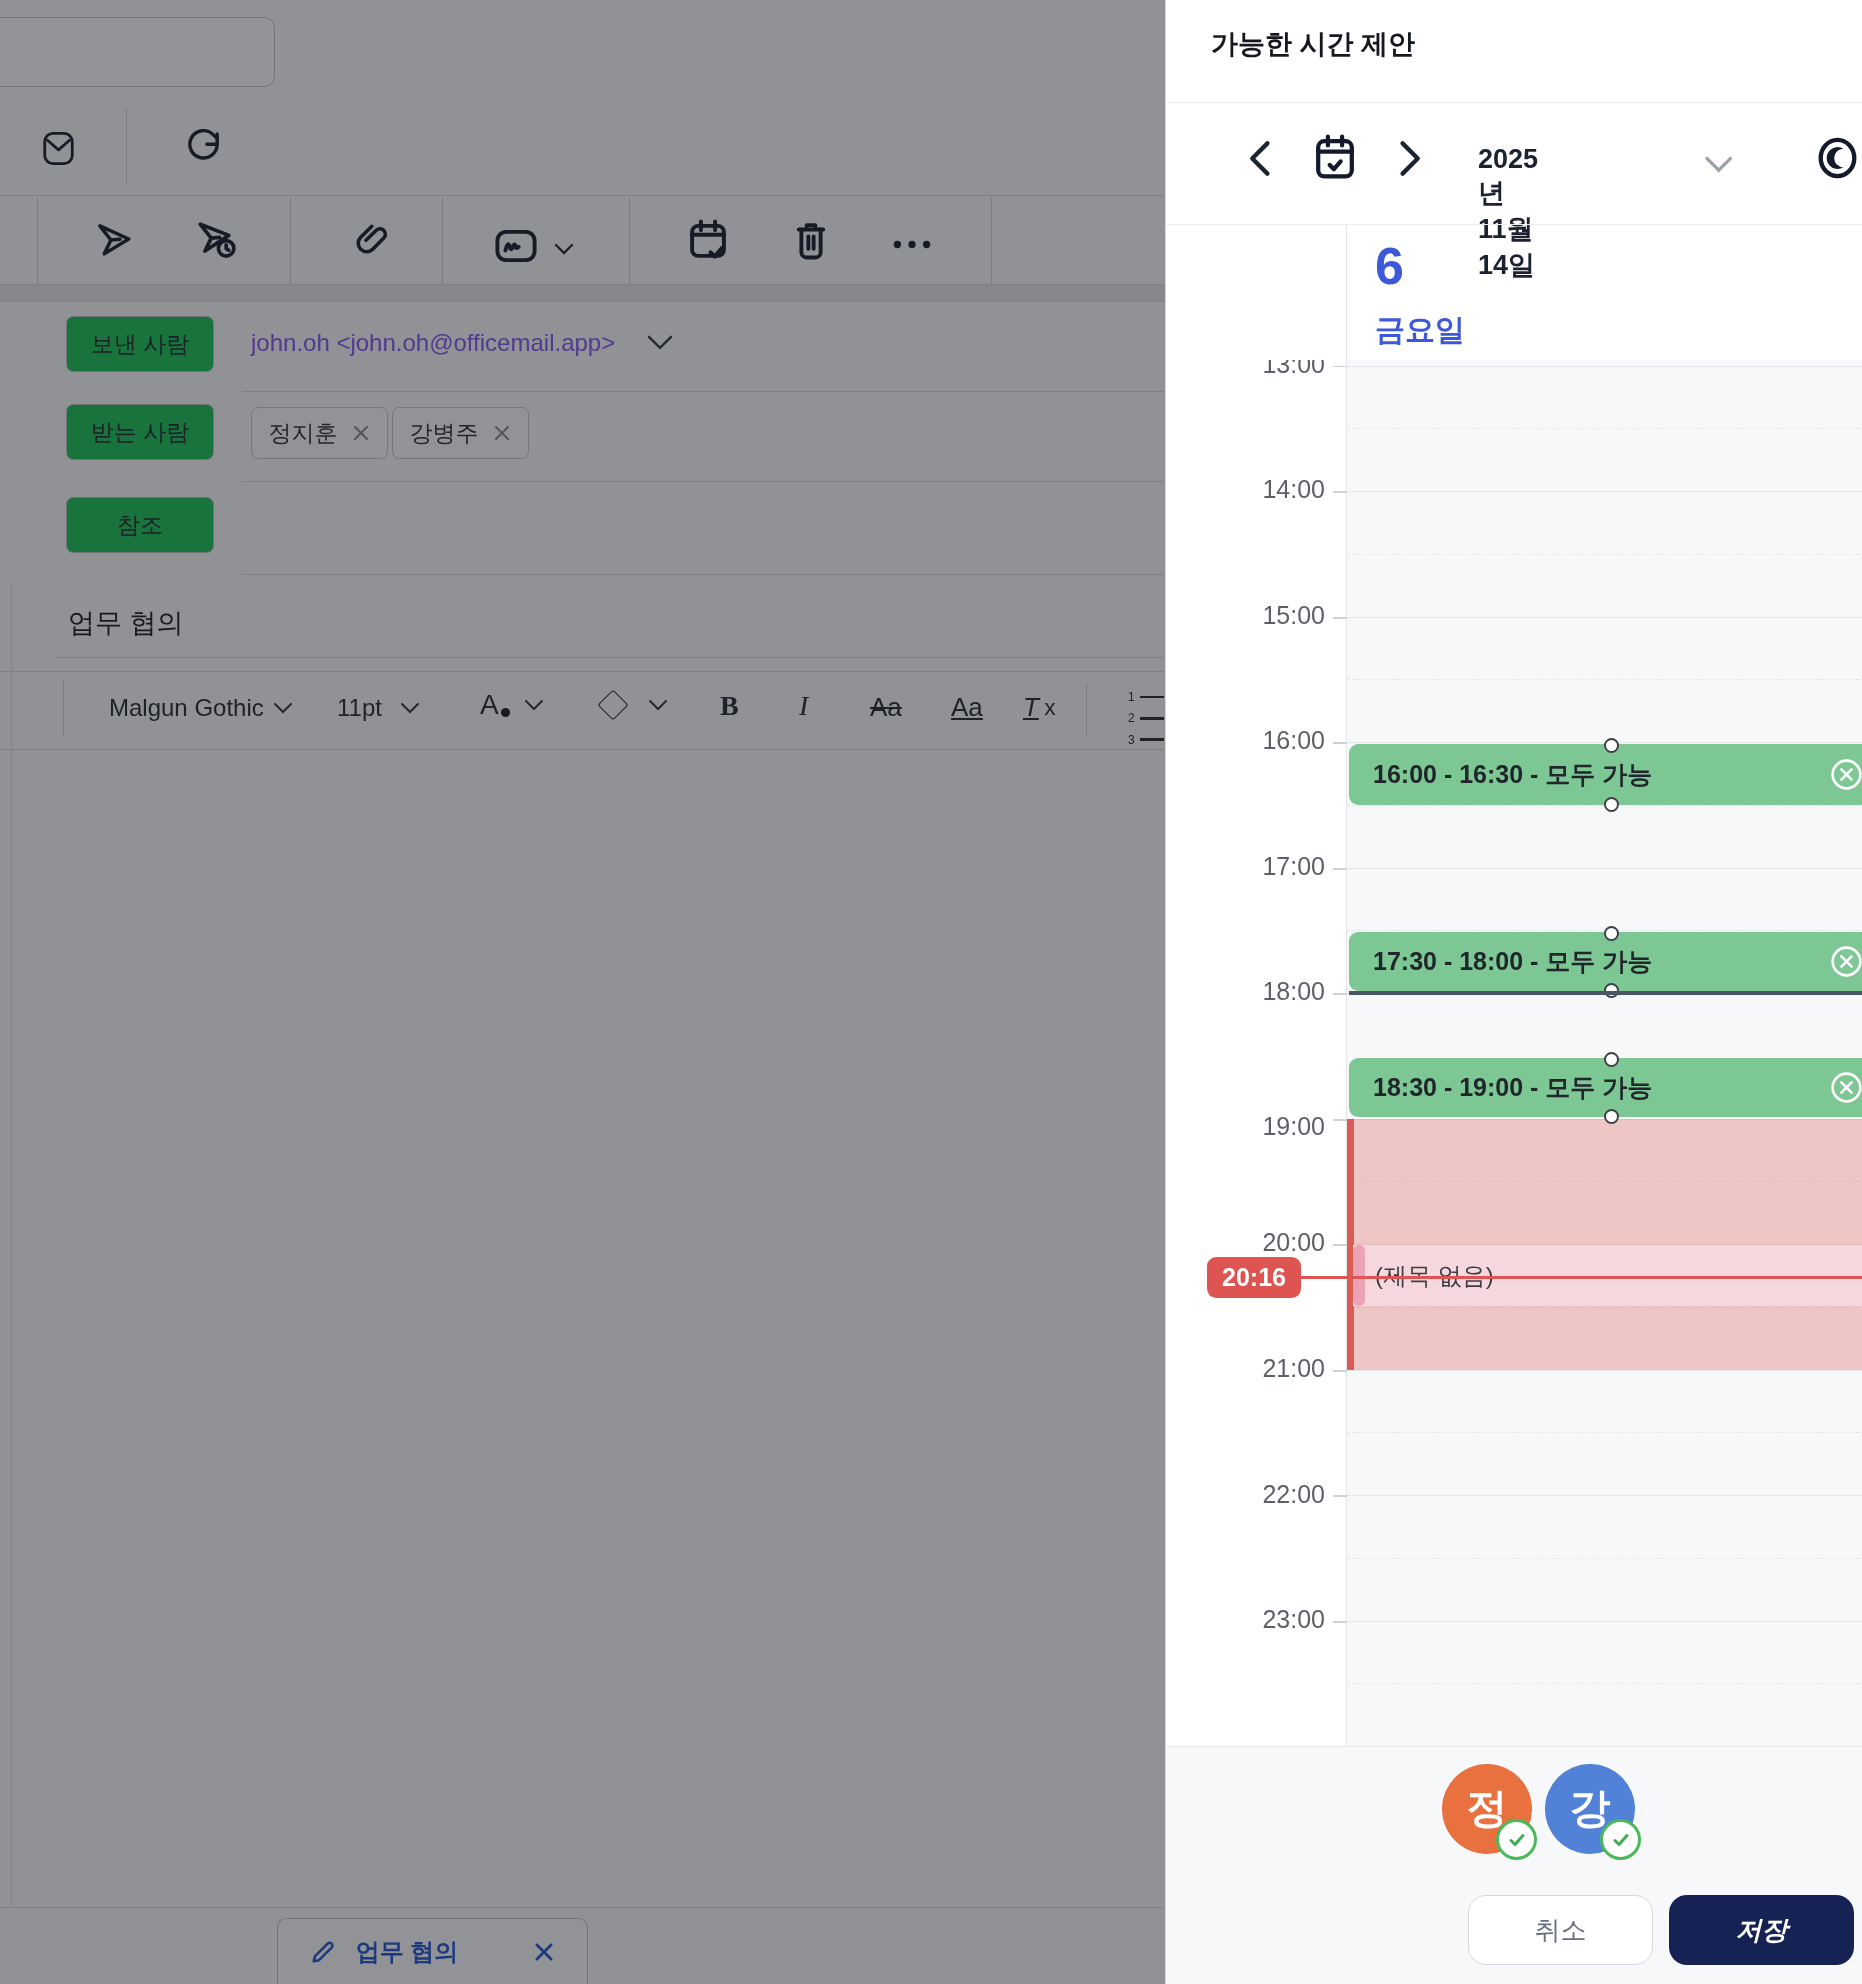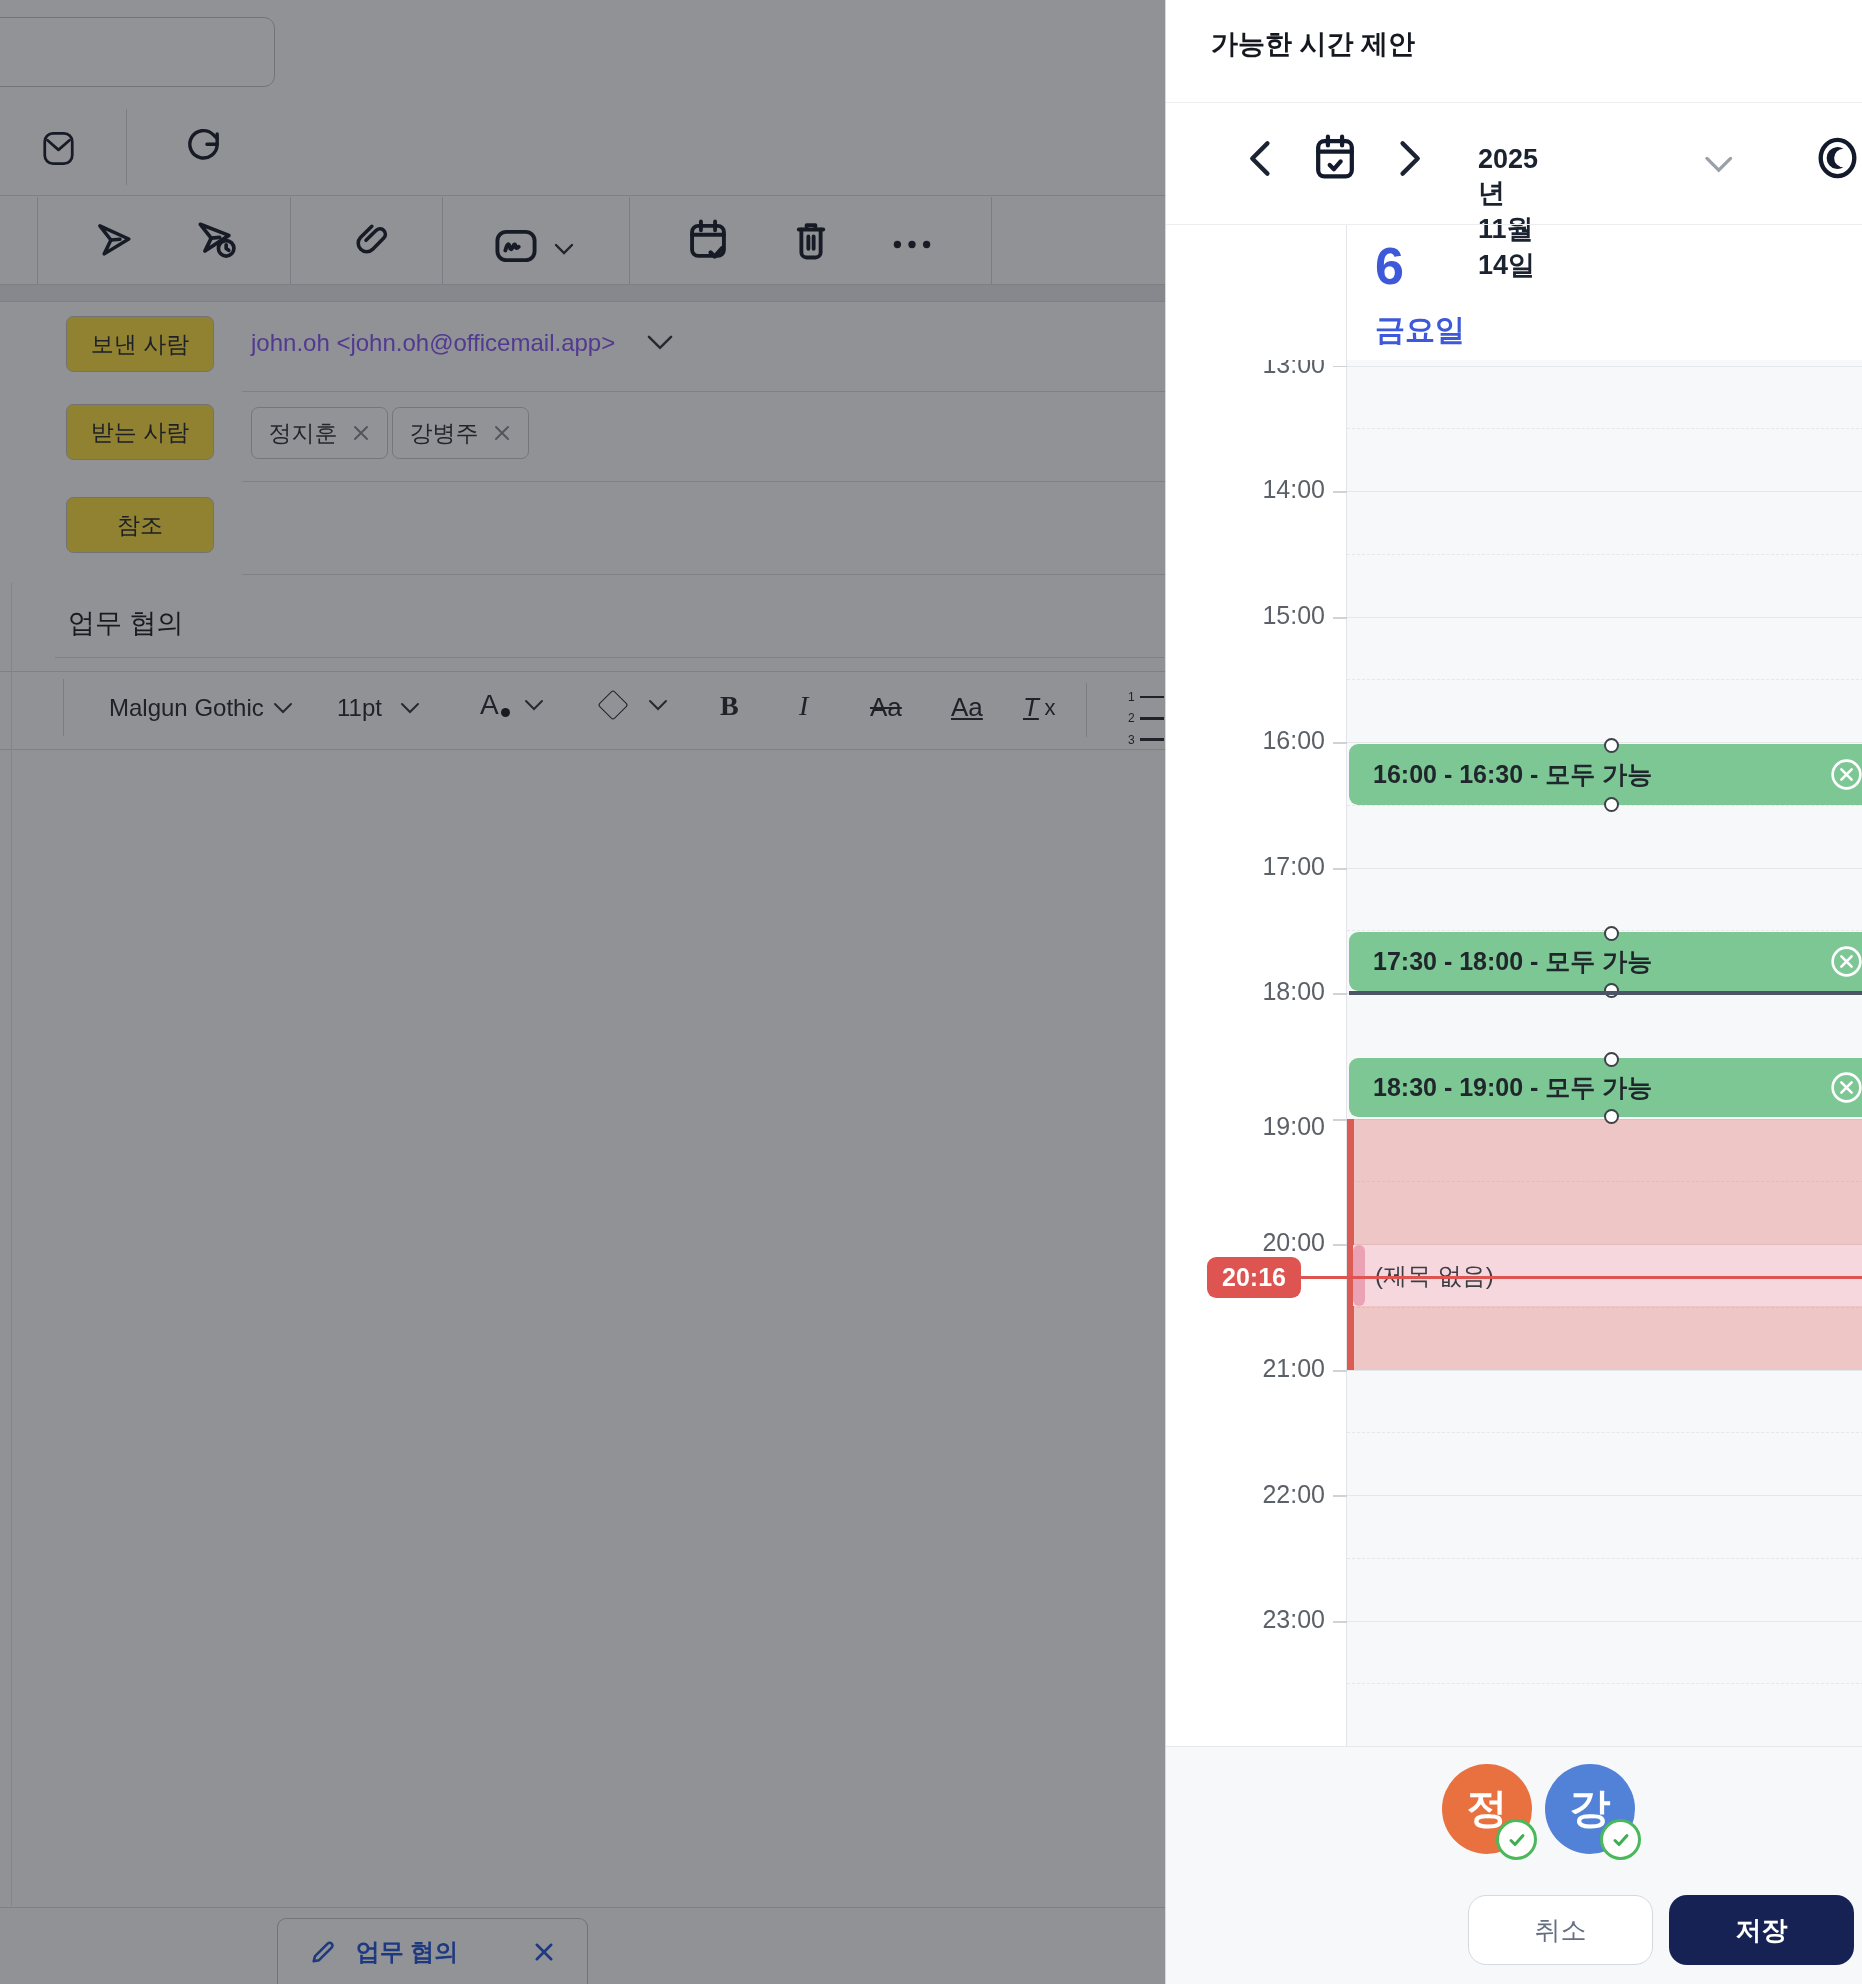--- a/index.html
+++ b/index.html
@@ -6,21 +6,21 @@
   body{font-family:"Liberation Sans","DejaVu Sans",sans-serif;-webkit-font-smoothing:antialiased;}
   .stage{position:relative;width:1862px;height:1984px;overflow:hidden;background:#fff;}
   .abs{position:absolute;}
   svg{display:block;}
   
   .left-pane{left:0;top:0;width:1165px;height:1984px;background:#fdfdfd;}
   .hdiv{position:absolute;height:0.9px;background:#dcdddf;}
   .vdiv{position:absolute;width:0.9px;background:#d7d8da;}
   .searchbox{left:-13px;top:16.6px;width:286px;height:68px;border:1.8px solid #c6c7ca;border-radius:11px;background:#fff;}
   .icon-btn{color:#1e2634;}
-  .field-label{border:0.9px solid #c2c4c8;border-radius:7.4px;background:#fde047;color:#2a2e35;
+  .field-label{border:0.9px solid #c2c4c8;border-radius:7.4px;background:#22c55e;color:#2a2e35;
     font-size:23px;display:flex;align-items:center;justify-content:center;}
   .from-value{font-size:24px;color:#8b5cf6;}
   .chip{border:0.9px solid #c8cacd;border-radius:7.4px;background:#fff;display:flex;align-items:center;
     gap:13px;padding:0 16.6px;font-size:23px;color:#33373d;height:50px;}
   .subject{font-size:27px;color:#23262b;font-weight:500;}
   .fmt-item{position:absolute;color:#2e3238;font-size:24px;display:flex;align-items:center;gap:9.2px;}
   .caret{width:20px;height:12px;}
   .gapstrip{position:absolute;background:#ececee;}
   .tab{position:absolute;height:66px;border:0.9px solid #c6c7ca;border-bottom:none;border-radius:9.2px 9.2px 0 0;
     display:flex;align-items:center;justify-content:center;font-size:24px;}
@@ -404,18 +404,18 @@
       </div>
       <div class="avatar" style="left:379px;top:16.6px;background:#5282d8;">
         <span>강</span>
       </div>
       <div class="badge" style="left:434px;top:72px;">
         <svg width="20" height="20" viewBox="0 0 20 20" fill="none" stroke="#3fae52" stroke-width="3" stroke-linecap="round" stroke-linejoin="round">
             <path d="M4 10.5l4 4 8-9"></path>
           </svg>
       </div>
       <div class="btn cancel" style="left:302px;top:148px;">취소</div>
-      <div class="btn save" style="left:503px;top:148px;">저장</div>
+      <div class="btn save" style="left:503px;top:148px;font-style:italic;">저장</div>
     </div>
   </div>
 
 </div>
 
 
 </body></html>

